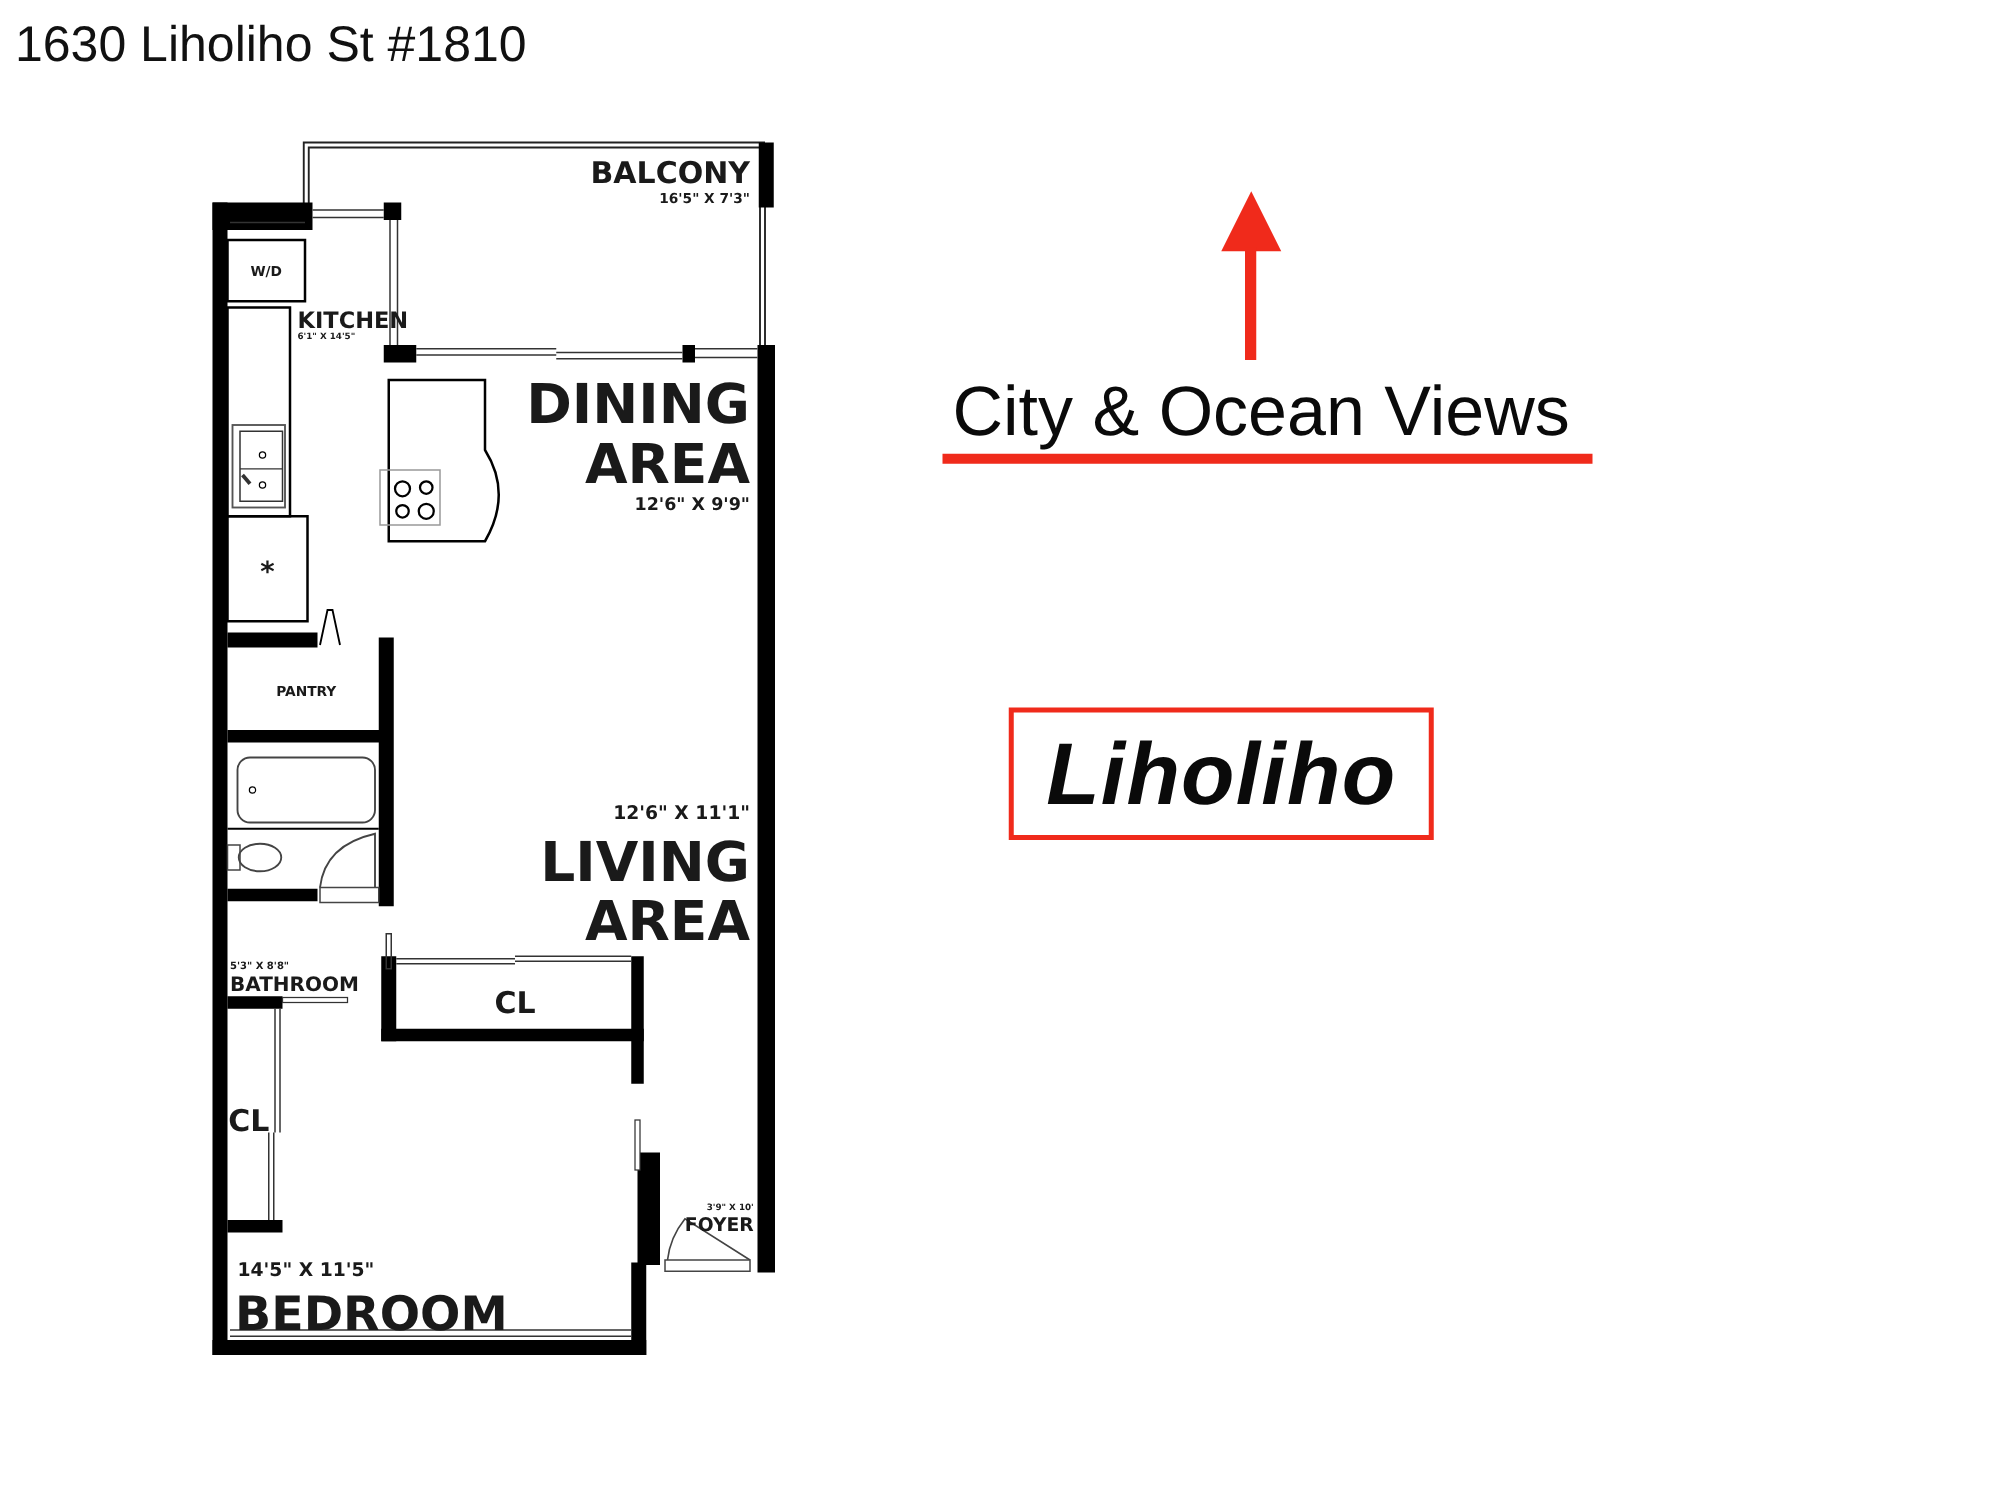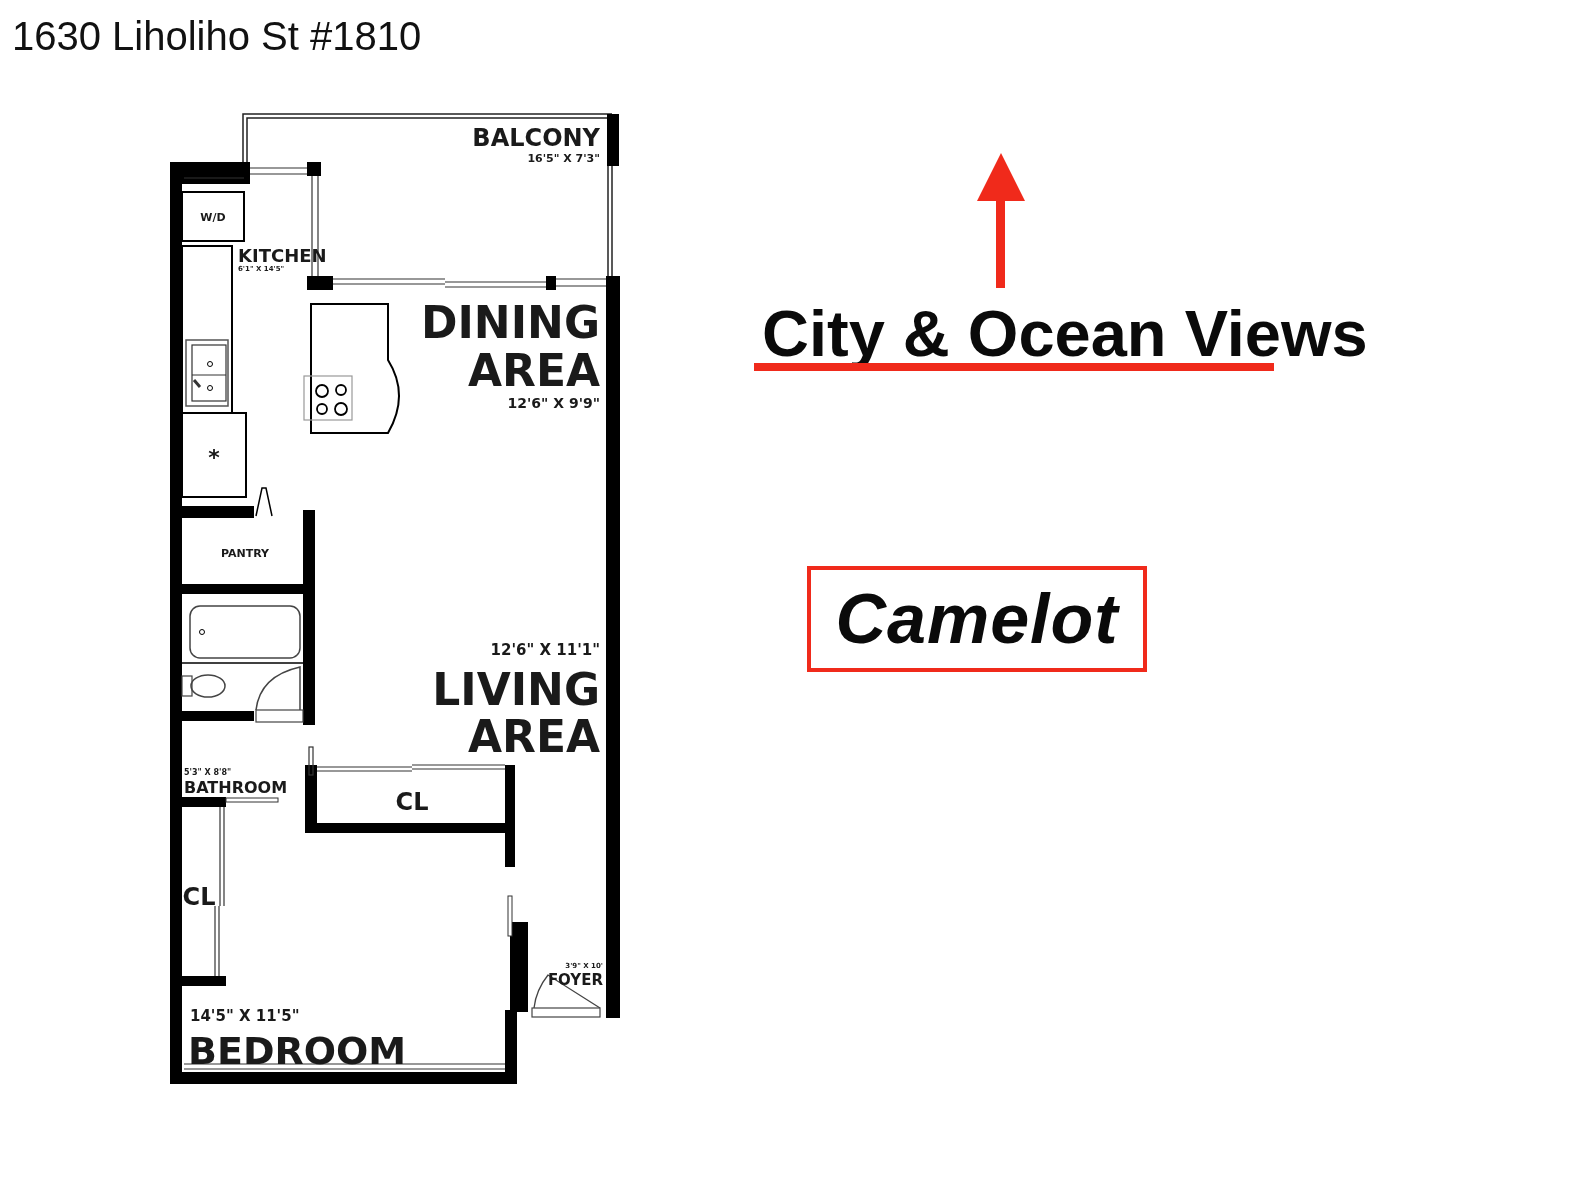--- a/index.html
+++ b/index.html
@@ -1,20 +1,20 @@
 <!DOCTYPE html>
 <html><head>
 <meta charset="utf-8">
 <style>
   html, body { margin:0; padding:0; background:#ffffff; }
   body { width:1591px; height:1200px; position:relative; overflow:hidden; font-family:"Liberation Sans", sans-serif; }
   .title { position:absolute; left:12px; top:14px; font-size:40px; color:#111; font-family:Liberation Sans, sans-serif; letter-spacing:0px; }
   .plan { position:absolute; left:0; top:0; }
   .lbl { font-family:"DejaVu Sans", sans-serif; font-weight:bold; fill:#1a1a1a; }
-  .views-text { position:absolute; left:762px; top:296px; font-size:65px; font-weight:bold; color:#0a0a0a; font-family:"Liberation Sans", sans-serif; }
+  .views-text { position:absolute; left:762px; top:296px; font-size:56px; font-weight:normal; color:#0a0a0a; font-family:"Liberation Sans", sans-serif; }
   .views-line { position:absolute; left:754px; top:363px; width:520px; height:8px; background:#f02a1b; }
   .arrow-shaft { position:absolute; left:996px; top:198px; width:9px; height:90px; background:#f02a1b; }
   .arrow-head { position:absolute; left:977px; top:153px; width:0; height:0; border-left:24px solid transparent; border-right:24px solid transparent; border-bottom:48px solid #f02a1b; }
   .building-box { position:absolute; left:807px; top:566px; width:332px; height:98px; border:4px solid #f02a1b; display:flex; align-items:center; justify-content:center; box-sizing:content-box; }
   .building-name { font-size:70px; font-weight:bold; font-style:italic; color:#0a0a0a; font-family:"Liberation Sans", sans-serif; letter-spacing:1px; }
 </style>
 </head>
 <body>
 
 <div class="title">1630 Liholiho St #1810</div>
@@ -149,14 +149,14 @@
   <text class="lbl" x="190" y="1021" font-size="15">14'5" X 11'5"</text>
   <text class="lbl" x="188" y="1064" font-size="38">BEDROOM</text>
 </svg>
 
 <div class="arrow-head"></div>
 <div class="arrow-shaft"></div>
 <div class="views-text">City &amp; Ocean Views</div>
 <div class="views-line"></div>
 
 <div class="building-box">
-  <span class="building-name">Camelot</span>
+  <span class="building-name">Liholiho</span>
 </div>
 
 </body></html>

